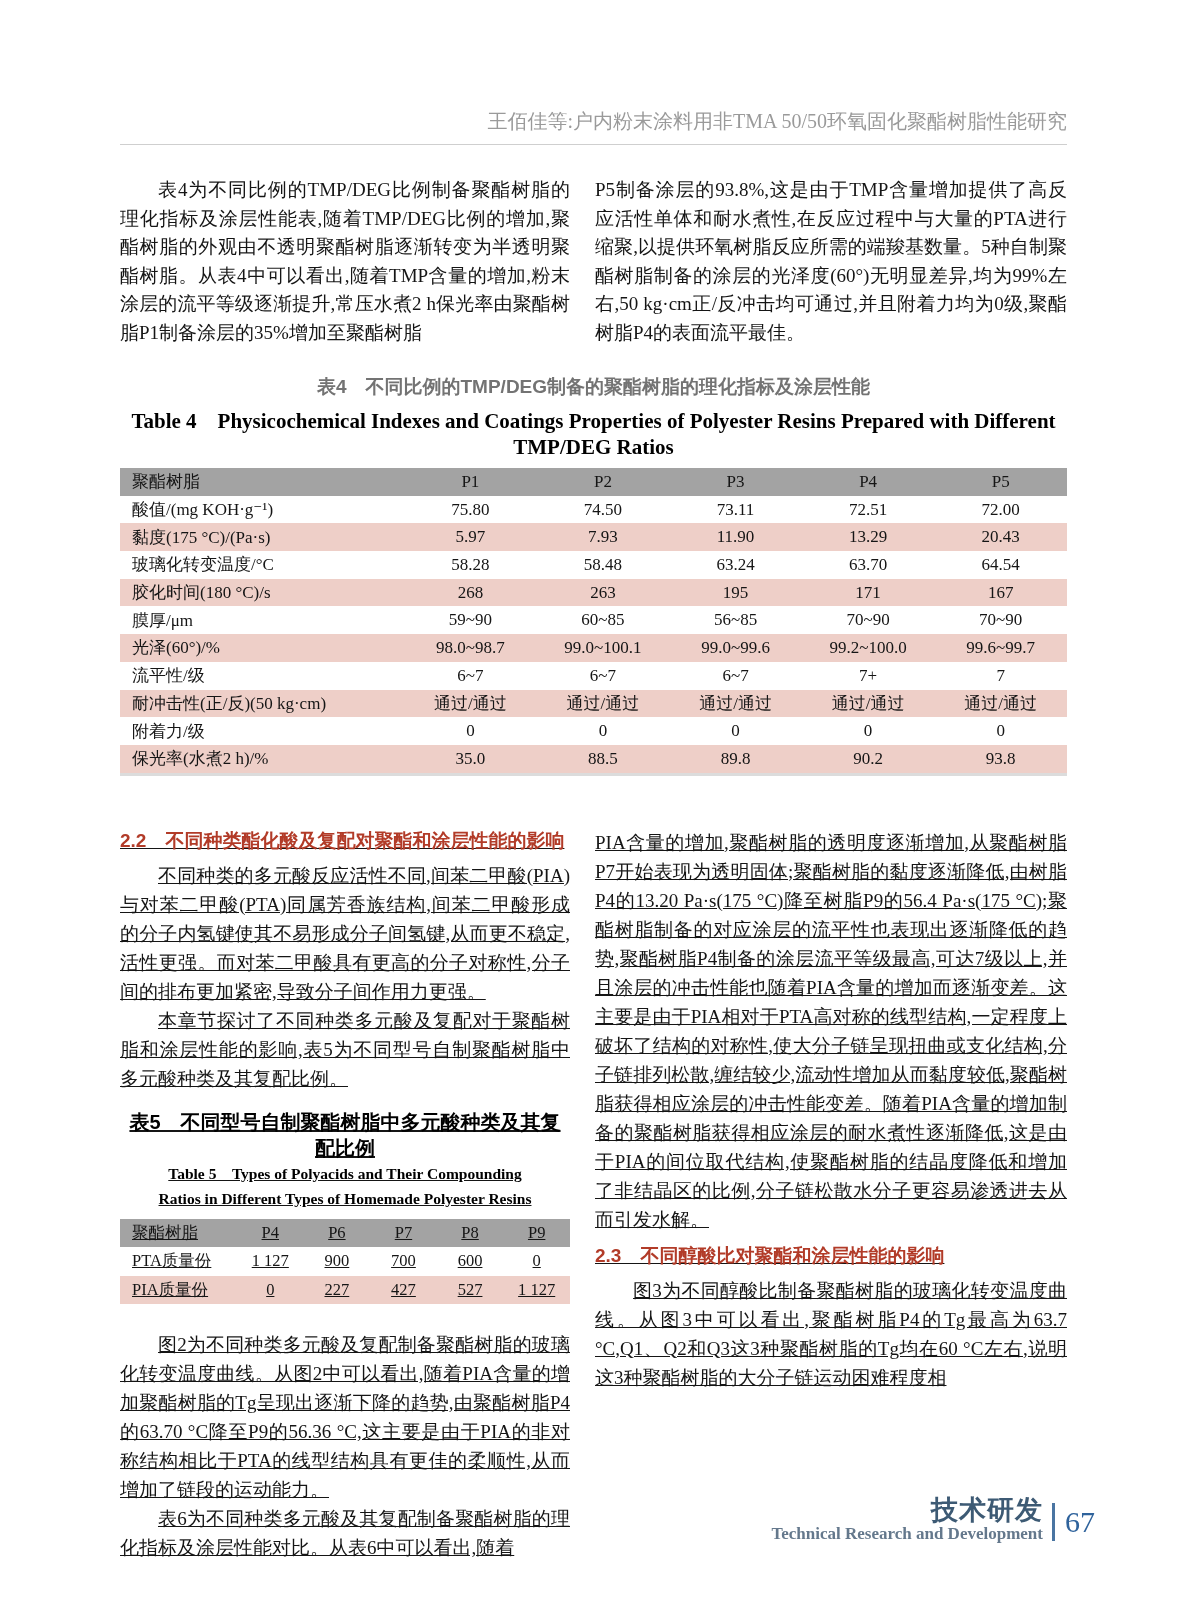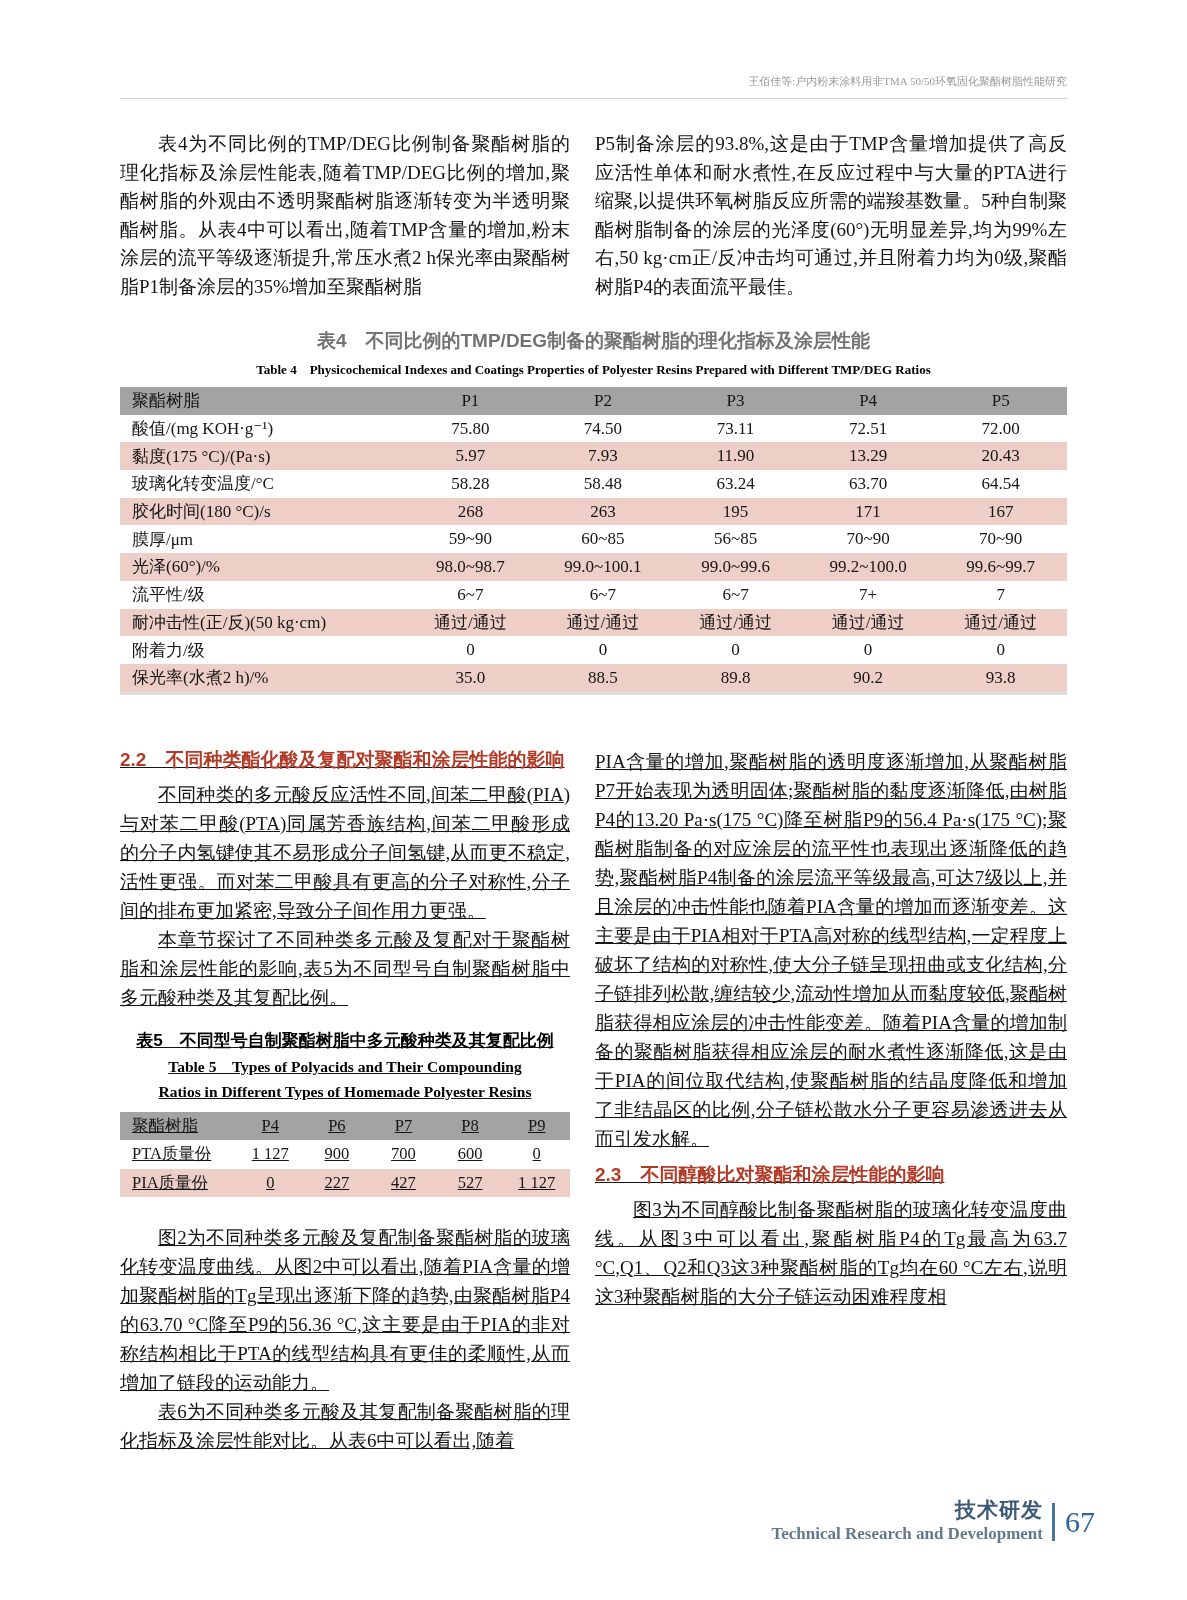--- a/index.html
+++ b/index.html
@@ -8,23 +8,23 @@
     background: #ffffff;
     position: relative;
     font-family: "Liberation Serif", "DejaVu Serif", serif;
     color: #151515;
     overflow: hidden;
   }
   .content { padding: 0 120px; }
 
   
   .page-header {
-    padding-top: 74px;
+    padding-top: 108px;
     text-align: right;
-    font-size: 11px;
+    font-size: 20px;
     color: #9a9a9a;
   }
   .header-rule {
     border: none;
     border-top: 1px solid #cfcfcf;
     margin: 9px 0 0 0;
   }
 
   
   .para {
@@ -47,21 +47,21 @@
     text-align: center;
     font-family: "Liberation Sans", "DejaVu Sans", sans-serif;
     font-weight: bold;
     font-size: 19px;
     color: #737373;
   }
   .t4-title-en {
     margin-top: 7px;
     text-align: center;
     font-weight: bold;
-    font-size: 13px;
+    font-size: 21px;
     color: #000;
   }
   table { border-collapse: collapse; table-layout: fixed; }
   .t4 { width: 100%; margin-top: 8px; font-size: 17px; border-bottom: 3px solid #dcdcdc; }
   .t5 { width: 100%; margin-top: 8px; font-size: 16.5px; }
   th, td {
     font-weight: normal;
     text-align: center;
     vertical-align: middle;
     padding: 0;
@@ -86,21 +86,21 @@
     margin: 0 0 7px 0;
     line-height: 26px;
   }
   .sec-heading.gap-above { margin-top: 9px; }
 
   .t5-title-cn {
     margin-top: 16px;
     text-align: center;
     font-family: "Liberation Sans", "DejaVu Sans", sans-serif;
     font-weight: bold;
-    font-size: 17px;
+    font-size: 20px;
     line-height: 26px;
     color: #000;
   }
   .t5-title-en {
     text-align: center;
     font-weight: bold;
     font-size: 15.5px;
     line-height: 25px;
     color: #000;
   }
@@ -111,21 +111,21 @@
     position: absolute;
     top: 1499px;
     right: 92px;
     display: flex;
     align-items: center;
   }
   .f-text { text-align: right; }
   .f-cn {
     font-family: "Liberation Sans", "DejaVu Sans", sans-serif;
     font-weight: bold;
-    font-size: 21px;
+    font-size: 27px;
     letter-spacing: 1px;
     color: #3d5a74;
     line-height: 22px;
   }
   .f-en {
     font-weight: bold;
     font-size: 17px;
     color: #64788c;
     margin-top: 3px;
   }

